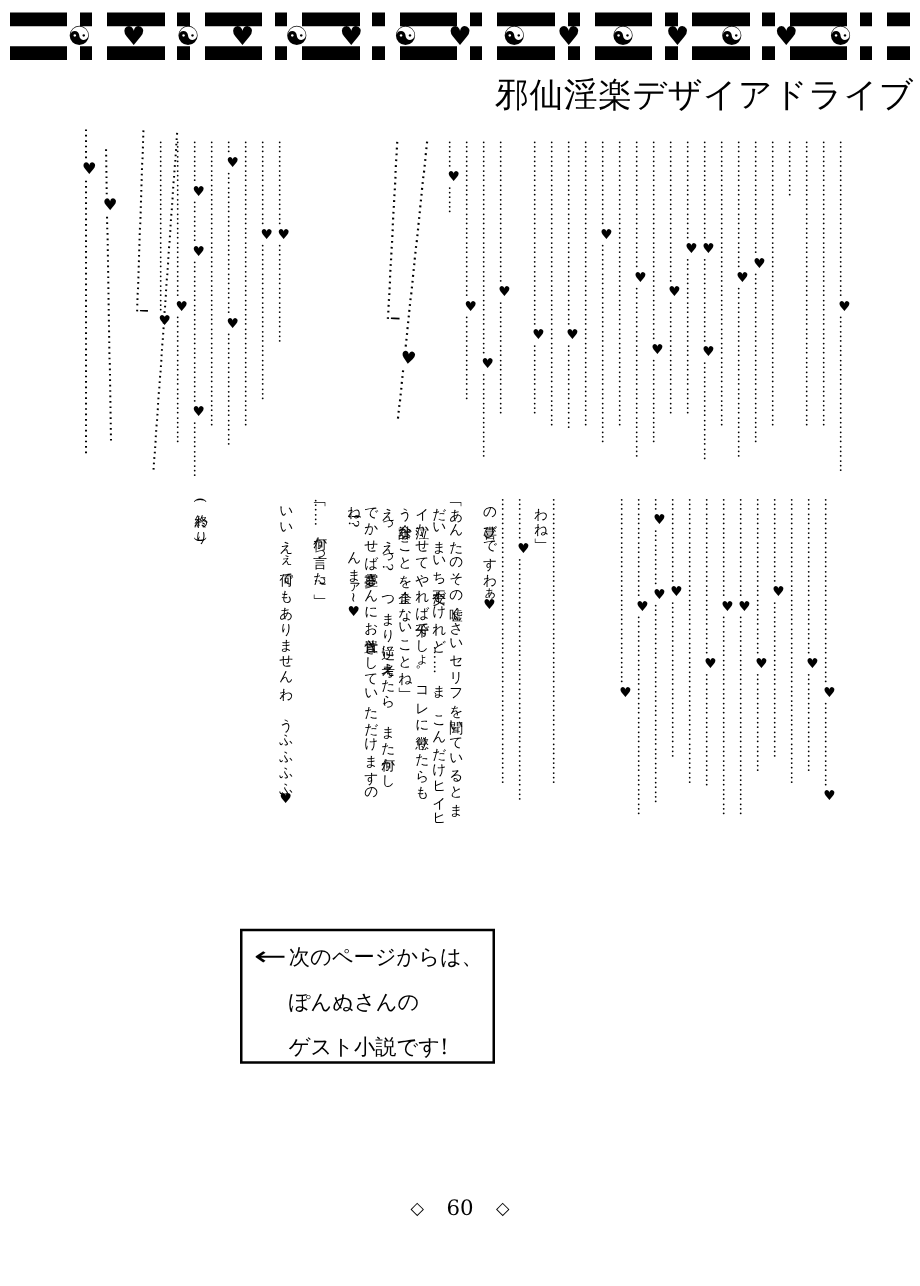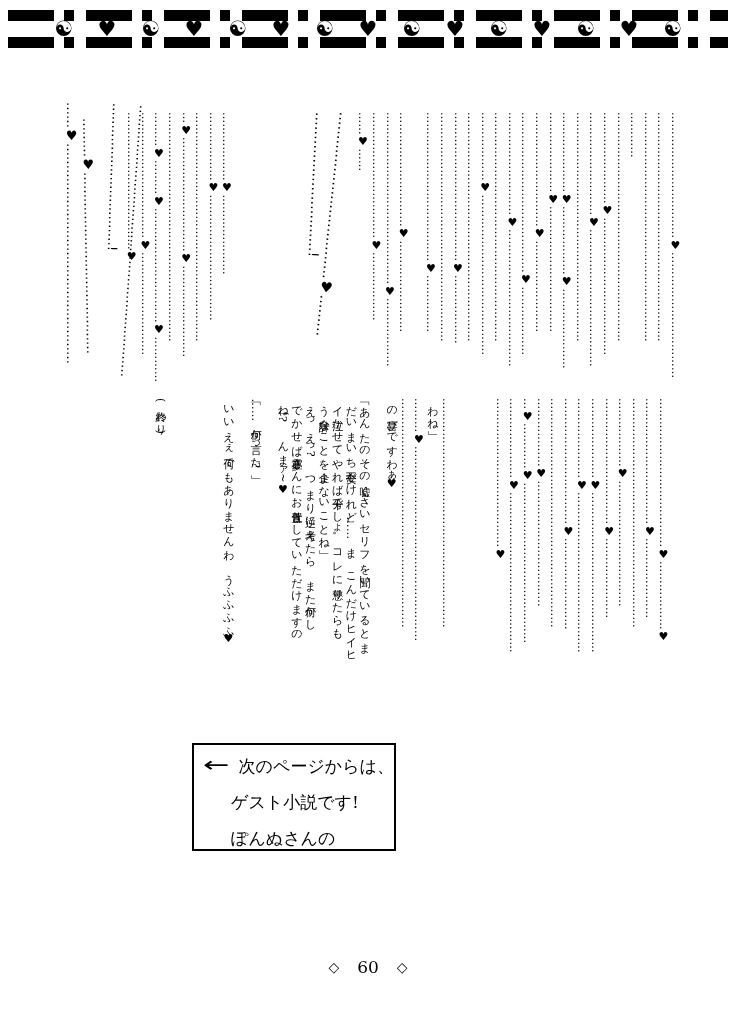--- a/index.html
+++ b/index.html
@@ -50,21 +50,21 @@
   .hw-l2{left:110px; top:103px; transform:rotate(2deg); transform-origin:top center;}
   .hw-l3{left:82px;  top:118px; transform:rotate(-1deg);}
   .hw-l4{left:64px;  top:102px;}
   
   .notice-box{
     position:absolute; left:192px; top:743px; width:204px; height:108px;
     border:2px solid #000; box-sizing:border-box;
     font-size:17px; line-height:19px;
   }
   .notice-line{margin:0 0 17px 37px;}
-  .notice-line.first{margin-top:12px;text-align:right;}
+  .notice-line.first{margin-top:12px;}
   .arrow{
     position:absolute; left:9px; top:11px; font-size:21px;
     display:inline-block; transform:scaleX(1.5); transform-origin:left center;
     font-family:"DejaVu Sans","Liberation Sans",sans-serif;
   }
   
   .footer{
     position:absolute; left:0; right:0; top:957px;
     display:flex; justify-content:center; align-items:center; gap:18px;
     font-size:17px;
@@ -92,20 +92,21 @@
         <span class="sym">♥</span>
         <span class="sym">☯</span>
         <span class="sym">♥</span>
         <span class="sym">☯</span>
         <span class="sym">♥</span>
         <span class="sym">☯</span>
       </div>
     <div class="dash-row bottom"></div>
   </div>
 
+  <h1 class="title">邪仙淫楽デザイアドライブ</h1>
 
   <div class="text-row upper">
 
   <div class="tcol">……………………………♥……………………………</div>
       <div class="tcol">……………………………………………………</div>
       <div class="tcol">……………………………………………………</div>
       <div class="tcol">…………</div>
       <div class="tcol">……………………………………………………</div>
       <div class="tcol">……………………♥………………………………</div>
       <div class="tcol">………………………♥………………………………</div>
@@ -190,22 +191,22 @@
       <div class="tcol"></div>
       <div class="tcol"></div>
       <div class="tcol"></div>
       <div class="tcol"></div>
       <div class="tcol">(終わり)</div>
     </div>
 
   <div class="notice-box">
     <span class="arrow">←</span>
     <div class="notice-line first">次のページからは、</div>
+    <div class="notice-line">ぽんぬさんの</div>
     <div class="notice-line">ゲスト小説です!</div>
-    <div class="notice-line">ぽんぬさんの</div>
   </div>
 
   <div class="footer">
     <span class="diamond">◇</span>
     <span>60</span>
     <span class="diamond">◇</span>
   </div>
 
 </div>
 

